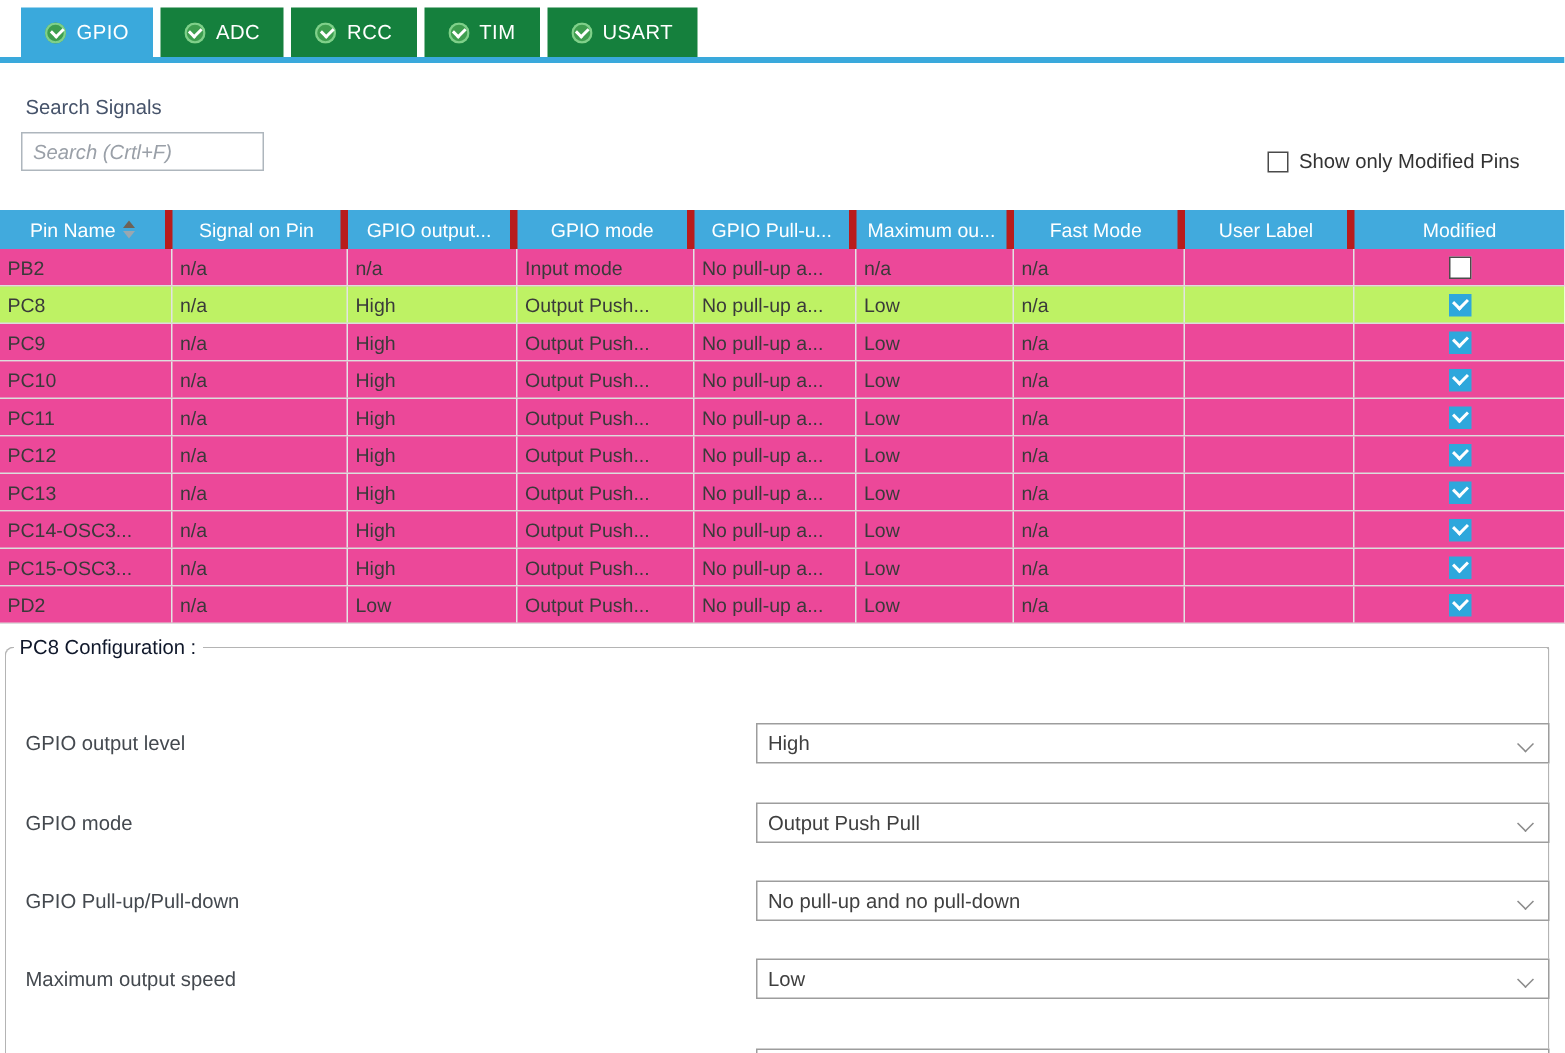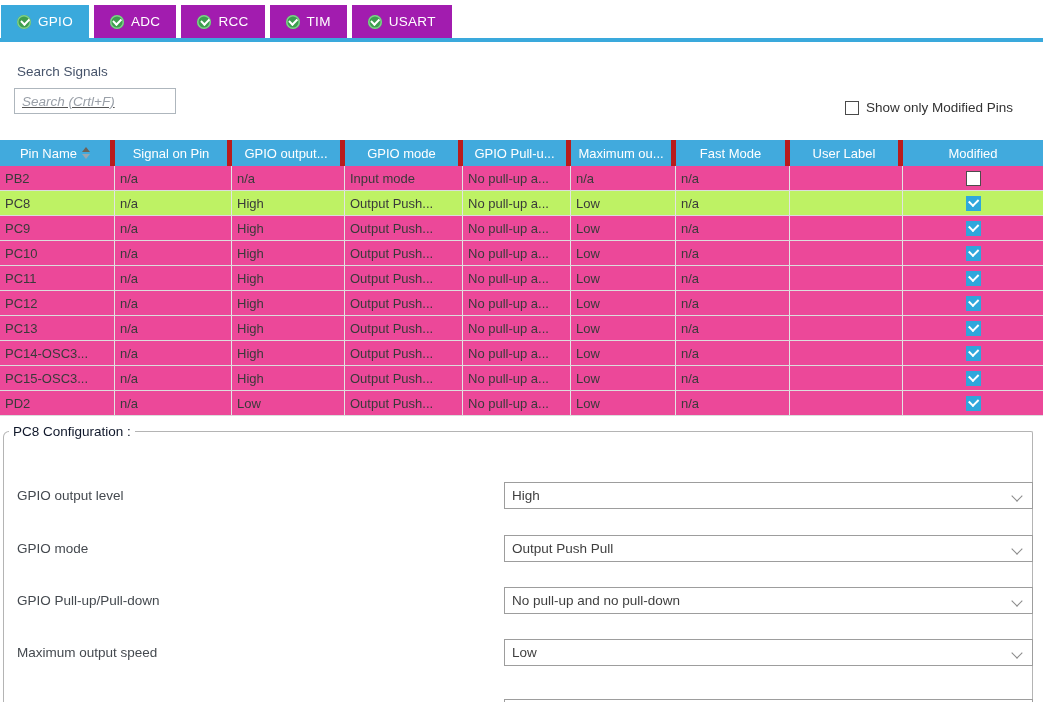--- a/index.html
+++ b/index.html
@@ -1,35 +1,35 @@
 <!DOCTYPE html>
 <html><head>
 <meta charset="utf-8">
 <style>
   * { margin:0; padding:0; box-sizing:border-box; }
   html,body { width:1043px; height:702px; overflow:hidden; background:#fff;
               font-family:"Liberation Sans", sans-serif; color:#3a3a3a; }
   #app { position:relative; width:1043px; height:702px; background:#fff; }
 
   
-  .tabbar { position:absolute; top:5px; left:1px; display:flex; gap:5px; height:33px; }
+  .tabbar { position:absolute; top:5px; left:14px; display:flex; gap:5px; height:33px; }
   .tab { display:flex; align-items:center; gap:7px; padding:0 16px; height:33px;
-         background:#a21caf; color:#fff; font-size:13.5px; letter-spacing:.3px; cursor:pointer; }
+         background:#15803d; color:#fff; font-size:13.5px; letter-spacing:.3px; cursor:pointer; }
   .tab.active { background:#3aa9dc; }
   .tab-underline { position:absolute; top:38px; left:0; width:1043px; height:4px; background:#3aa9dc; }
   .checkicon { width:14px; height:14px; border-radius:50%; background:#3e9e4f;
                box-shadow:inset 0 0 0 1.5px #7fd08a; position:relative; flex:0 0 14px; }
   .checkicon::after { content:""; position:absolute; left:3.5px; top:3px; width:6px; height:3.5px;
                       border-left:2px solid #fff; border-bottom:2px solid #fff; transform:rotate(-45deg); }
 
   
   .search-label { position:absolute; top:64px; left:17px; font-size:13.5px; color:#46536a; }
   .search-input { position:absolute; top:88px; left:14px; width:162px; height:26px;
                   border:1px solid #aeb6bd; padding:0 7px; font-size:13.5px;
-                  font-style:italic; color:#555; font-family:"Liberation Sans",sans-serif;text-decoration:underline; }
+                  font-style:italic; color:#555; font-family:"Liberation Sans",sans-serif; }
   .search-input::placeholder { color:#9aa0a8; font-style:italic; }
   .modified-filter { position:absolute; top:100px; left:845px; display:flex; align-items:center;
                      gap:7px; font-size:13.5px; color:#333; white-space:nowrap; cursor:pointer; }
   .cb-box { width:14px; height:14px; border:1.5px solid #4a4a4a; background:#fff; flex:0 0 14px; }
 
   
   .grid { position:absolute; top:140px; left:0; width:1043px; font-size:13px; }
   .hrow { display:flex; height:26px; background:#41aadd; color:#fff; }
   .hcell { display:flex; align-items:center; justify-content:center; gap:5px;
            border-right:5px solid #b91c1c; cursor:pointer; overflow:hidden; white-space:nowrap; }

